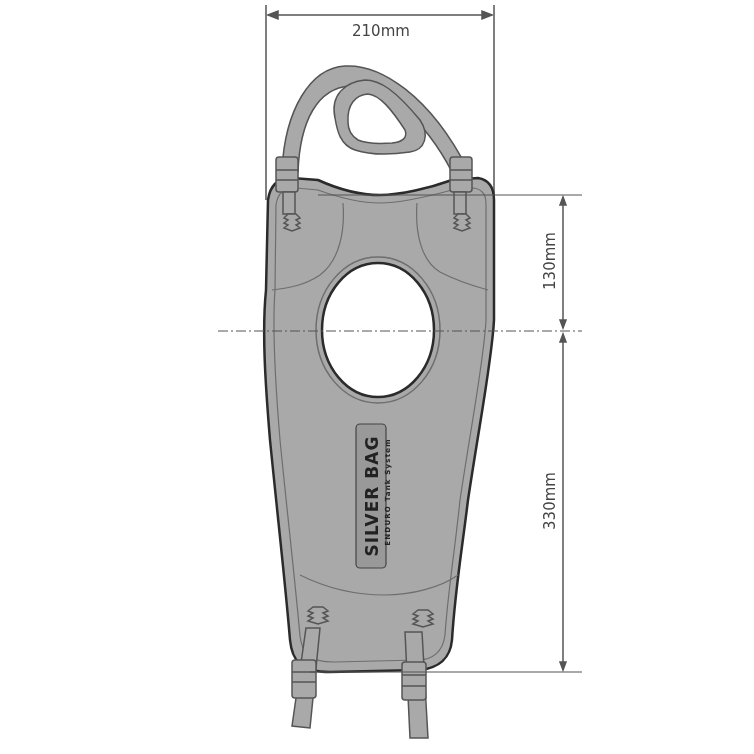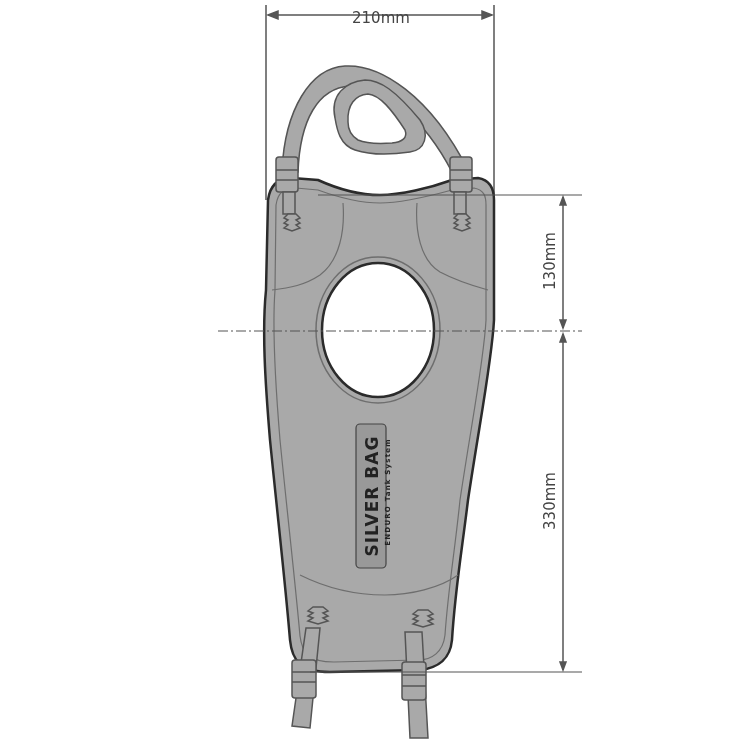--- a/index.html
+++ b/index.html
@@ -82,19 +82,19 @@
     <g stroke="#555" stroke-width="1.5" fill="#555">
       <line x1="563" y1="197" x2="563" y2="328"></line>
       <polygon points="563,197 560,205 566,205"></polygon>
       <polygon points="563,328 560,320 566,320"></polygon>
       <line x1="563" y1="334" x2="563" y2="670"></line>
       <polygon points="563,334 560,342 566,342"></polygon>
       <polygon points="563,670 560,662 566,662"></polygon>
     </g>
   </svg>
 
-  <div class="dim-label" style="left:352px;top:9px;">210mm</div>
+  <div class="dim-label" style="left:352px;top:22px;">210mm</div>
   <div class="dim-label vert" style="left:520px;top:252px;width:60px;text-align:center;">130mm</div>
   <div class="dim-label vert" style="left:520px;top:492px;width:60px;text-align:center;">330mm</div>
 
   <div class="logo-text" style="left:304px;top:486px;width:136px;text-align:center;font-size:17px;font-weight:bold;letter-spacing:1px;">SILVER BAG</div>
   <div class="logo-text" style="left:320px;top:488px;width:136px;text-align:center;font-size:7px;font-weight:bold;letter-spacing:1.2px;">ENDURO Tank System</div>
 </div>
 
 </body></html>

